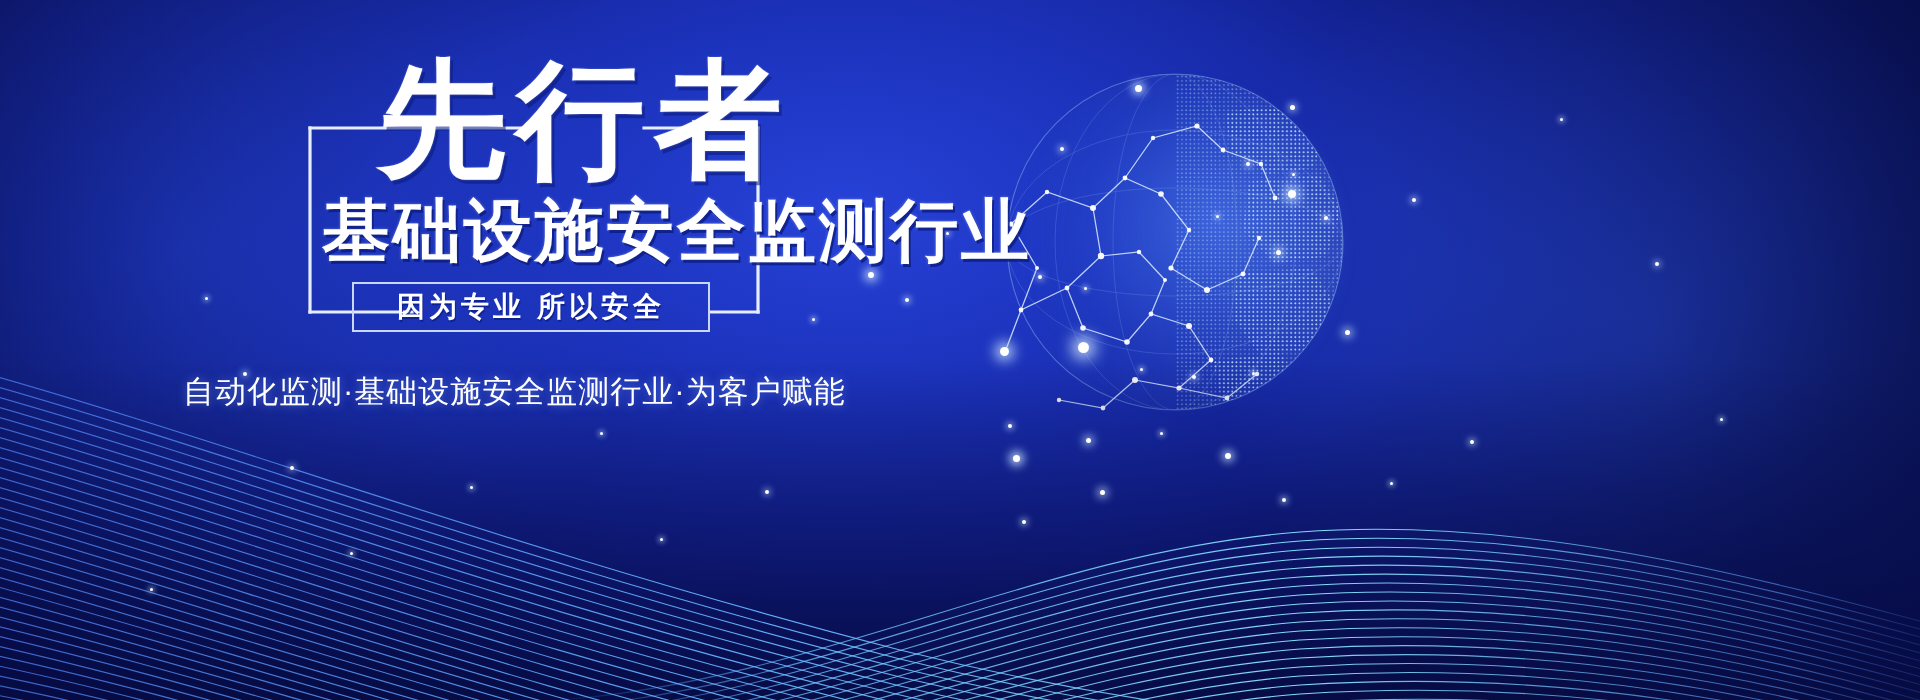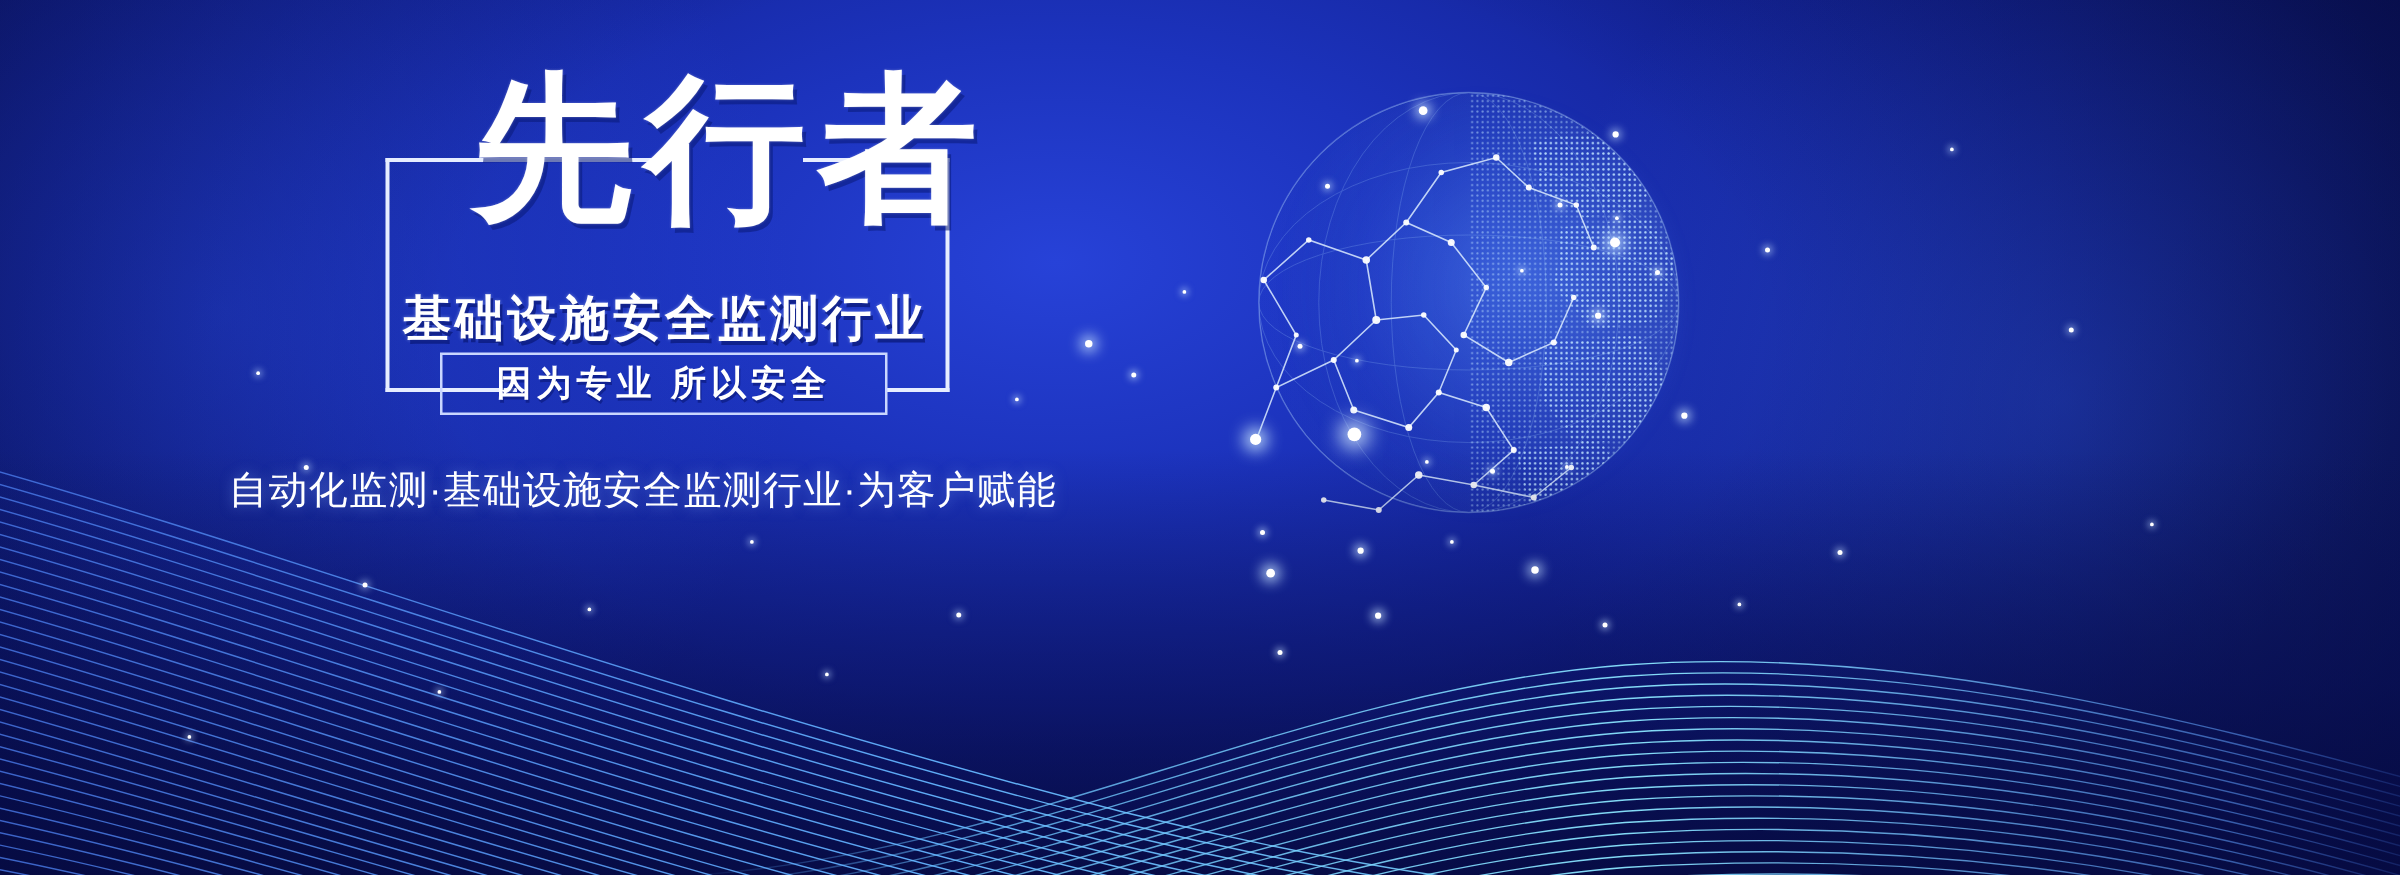--- a/index.html
+++ b/index.html
@@ -63,24 +63,23 @@
   .bracket svg{display:block;}
 
   .title-main{
     position:absolute;left:378px;top:56px;
     font-size:128px;line-height:1.0;font-weight:bold;letter-spacing:10px;
     color:#ffffff;white-space:nowrap;
     text-shadow:0 0 2px rgba(255,255,255,.35), 3px 4px 0 rgba(10,25,120,.55);
   }
   .title-sub{
     position:absolute;left:322px;top:196px;
-    font-size:39px;line-height:1.0;font-weight:bold;letter-spacing:3px;
+    font-size:68px;line-height:1.0;font-weight:bold;letter-spacing:3px;
     color:#ffffff;white-space:nowrap;
     text-shadow:2px 3px 0 rgba(12,28,130,.85), 0 0 3px rgba(200,220,255,.45);
-    margin-top:40px;
   }
 
   .slogan-box{
     position:absolute;left:352px;top:282px;width:358px;height:50px;
     border:2px solid #c9d6ff;
     display:flex;align-items:center;justify-content:center;
   }
   .slogan-text{
     font-size:28px;font-weight:bold;letter-spacing:4px;color:#ffffff;
     white-space:nowrap;

